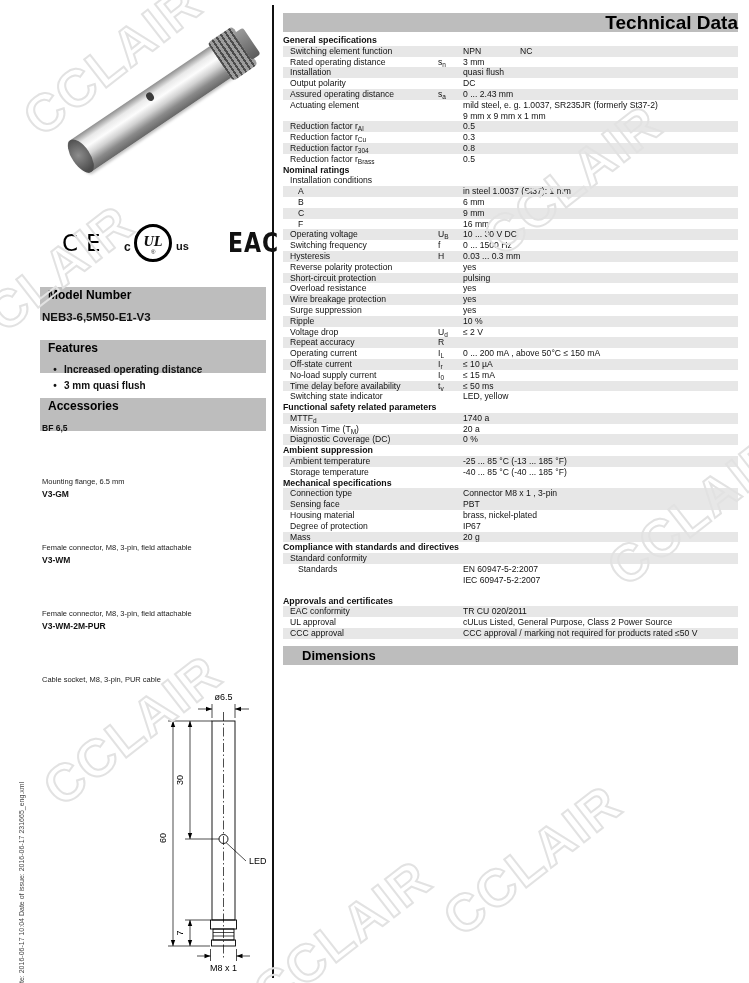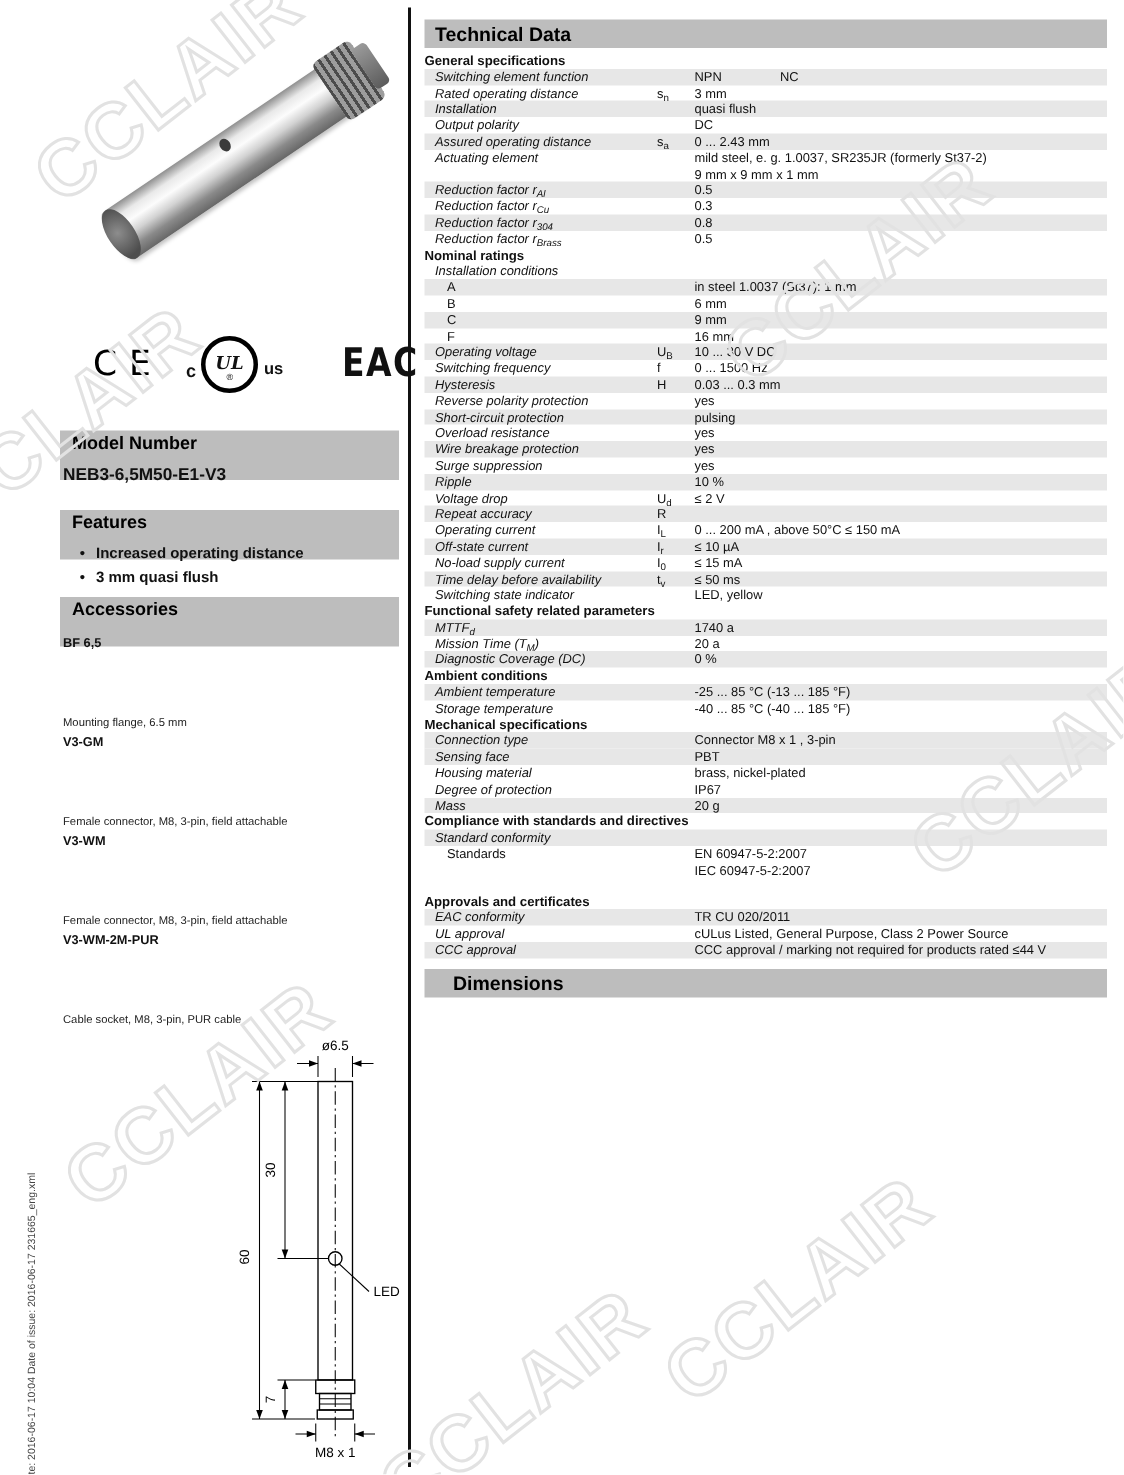--- a/index.html
+++ b/index.html
@@ -61,27 +61,27 @@
              border-radius:50%;text-align:center;}
   .ul-core{font-size:12px;font-weight:bold;font-style:italic;line-height:30px;
            font-family:"DejaVu Serif",serif;}
   .ul-reg{position:absolute;left:14px;top:22px;font-size:6px;}
   .ul-us{position:absolute;left:52px;top:16px;font-size:11px;font-weight:bold;}
   .eac{position:absolute;left:188px;top:4px;font-size:22px;font-weight:900;
        transform:scaleY(1.2);transform-origin:top;letter-spacing:1px;
        font-family:"DejaVu Sans",sans-serif;}
   
   .right-col{position:absolute;left:283px;top:0;width:455px;z-index:3;}
-  .tech-bar{margin-top:13px;height:19px;line-height:19px;font-size:13px;padding-left:7px;}
+  .tech-bar{margin-top:13px;height:19px;line-height:19px;font-size:19px;padding-left:7px;text-align:right;}
   #tech-table{margin-top:3px;}
   .shead{font-size:8.8px;font-weight:bold;line-height:10.8px;}
   .trow{display:flex;font-size:8.6px;line-height:10.8px;}
   .trow.shade{background:#e7e7e7;}
   .lab{flex:0 0 155px;box-sizing:border-box;}
-  .ind1{padding-left:7px;font-style:italic;}
+  .ind1{padding-left:7px;}
   .ind2{padding-left:15px;}
   .sym{flex:0 0 25px;}
   .val{flex:1 1 auto;white-space:pre-line;}
   .val2{flex:0 0 auto;}
   sub{font-size:6.5px;vertical-align:-2px;line-height:0;}
   .sec-gap{height:10px;}
   .dims-bar{margin-top:7px;height:19px;line-height:19px;font-size:13px;padding-left:19px;}
   
   .dim-svg{position:absolute;left:122px;top:688px;}
   .dln{stroke:#000;stroke-width:0.9;fill:none;}
@@ -327,21 +327,21 @@
         <div class="trow">
           <span class="lab ind1">Mission Time (T<sub>M</sub>)</span>
           <span class="sym"></span>
           <span class="val">20 a</span>
         </div>
         <div class="trow shade">
           <span class="lab ind1">Diagnostic Coverage (DC)</span>
           <span class="sym"></span>
           <span class="val">0 %</span>
         </div>
-        <div class="shead">Ambient conditions</div>
+        <div class="shead">Ambient suppression</div>
         <div class="trow shade">
           <span class="lab ind1">Ambient temperature</span>
           <span class="sym"></span>
           <span class="val">-25 ... 85 °C (-13 ... 185 °F)</span>
         </div>
         <div class="trow">
           <span class="lab ind1">Storage temperature</span>
           <span class="sym"></span>
           <span class="val">-40 ... 85 °C (-40 ... 185 °F)</span>
         </div>
@@ -391,21 +391,21 @@
           <span class="val">TR CU 020/2011</span>
         </div>
         <div class="trow">
           <span class="lab ind1">UL approval</span>
           <span class="sym"></span>
           <span class="val">cULus Listed, General Purpose, Class 2 Power Source</span>
         </div>
         <div class="trow shade">
           <span class="lab ind1">CCC approval</span>
           <span class="sym"></span>
-          <span class="val">CCC approval / marking not required for products rated ≤44 V</span>
+          <span class="val">CCC approval / marking not required for products rated ≤50 V</span>
         </div>
       </div>
     <div class="bar dims-bar">Dimensions</div>
   </div>
 
   <svg class="dim-svg" width="260" height="295" viewBox="0 0 260 295">
 
     <line class="thin" x1="101.5" y1="24" x2="101.5" y2="270" stroke-dasharray="9 2.5 1.5 2.5"></line>
 
     <rect x="90" y="33" width="23" height="199" fill="#fff" class="dln"></rect>

